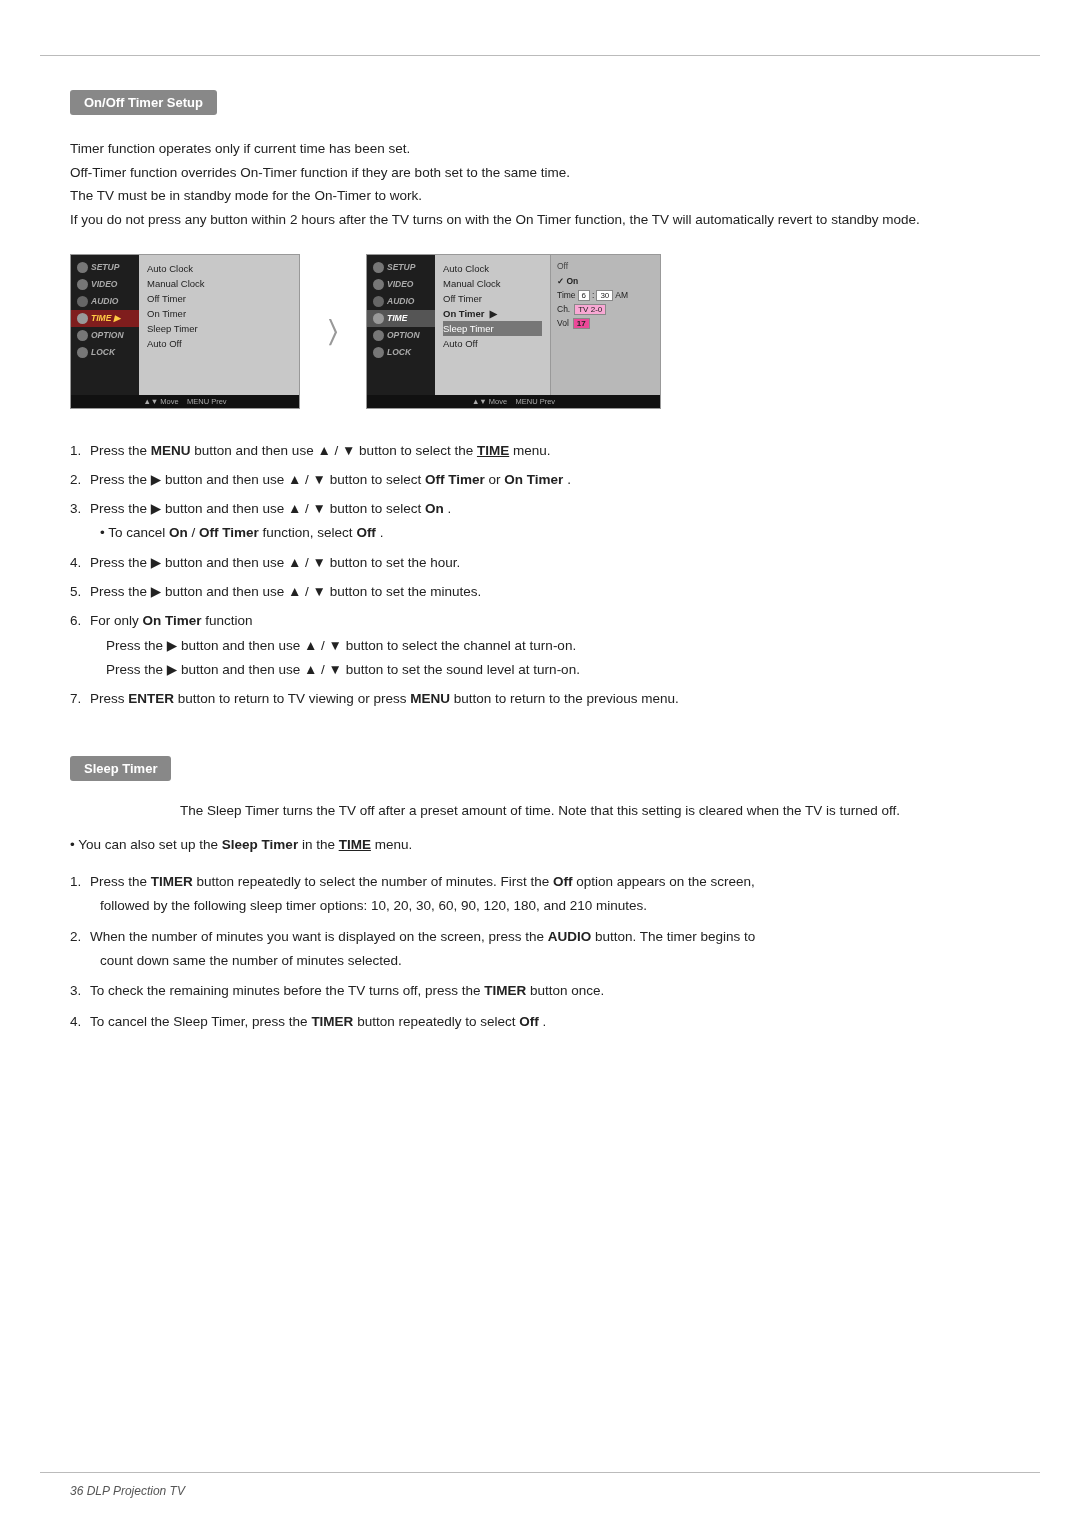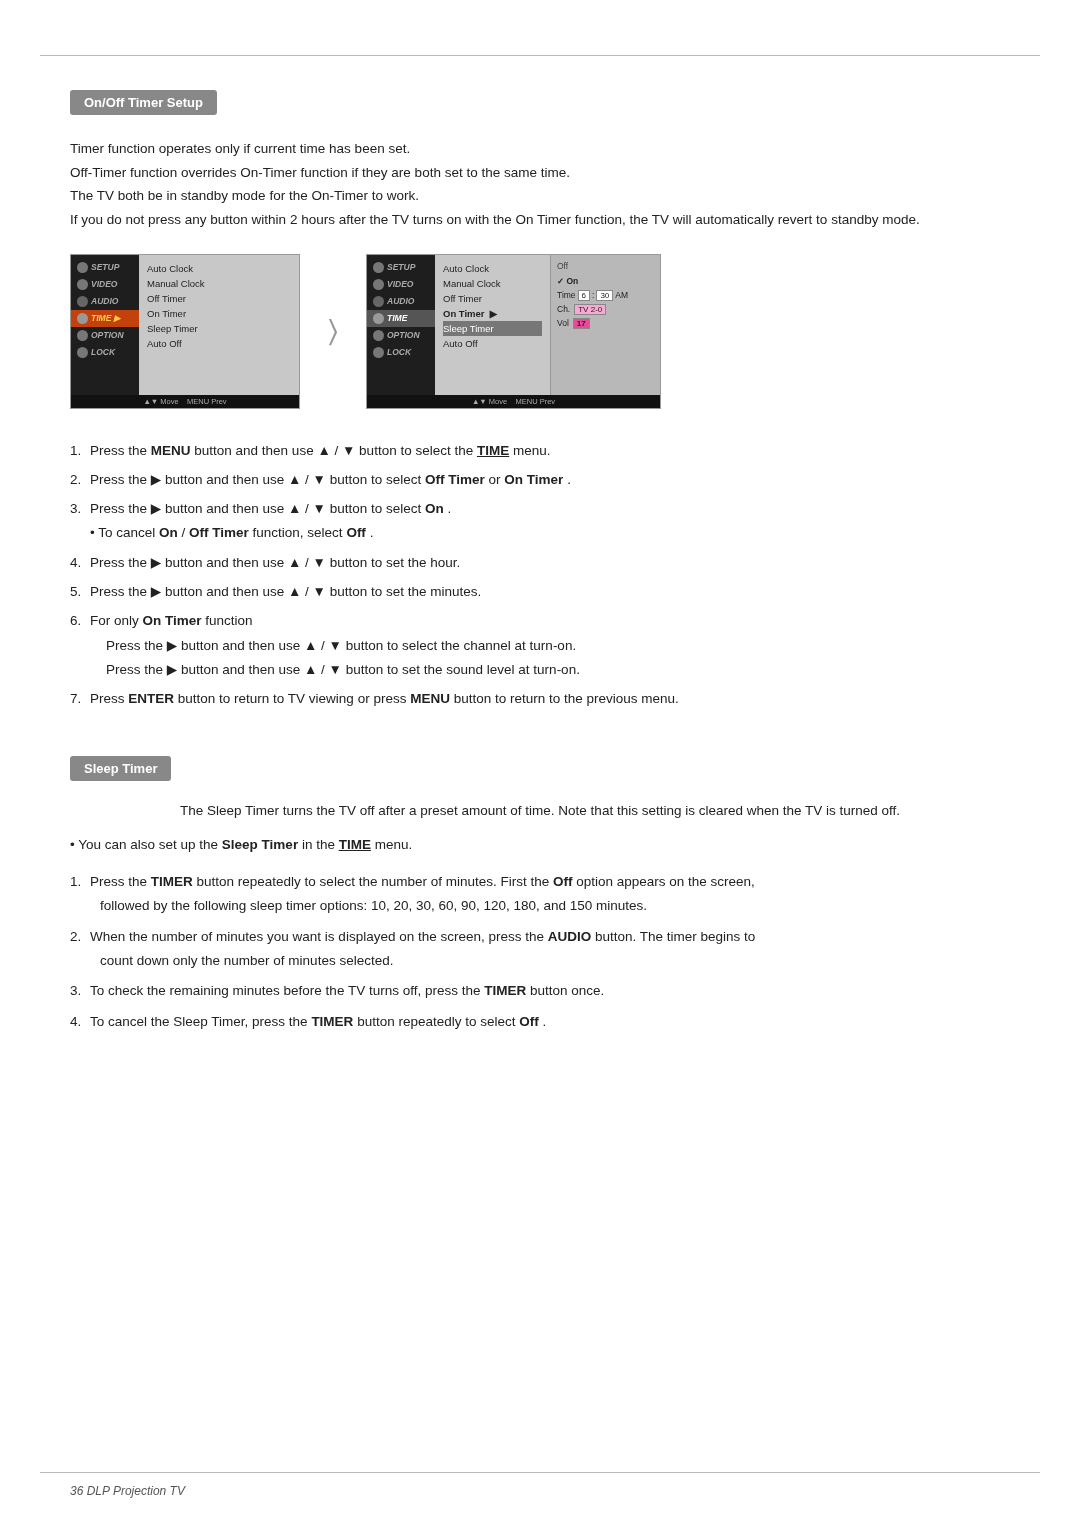--- a/index.html
+++ b/index.html
@@ -31,40 +31,40 @@
 
     <div class="section">
       <div style="display:inline-block; background:#888; color:#fff; font-size:13px; font-weight:bold; padding:5px 14px; border-radius:3px; margin-bottom:22px;">
         <span>On/Off Timer Setup</span>
       </div>
 
       
       <div style="font-size:13.5px; line-height:1.75; margin-bottom:22px;">
         <div>Timer function operates only if current time has been set.</div>
         <div>Off-Timer function overrides On-Timer function if they are both set to the same time.</div>
-        <div>The TV both be in standby mode for the On-Timer to work.</div>
+        <div>The TV must be in standby mode for the On-Timer to work.</div>
         <div>If you do not press any button within 2 hours after the TV turns on with the On Timer function, the TV will automatically revert to standby mode.</div>
       </div>
 
       
       <div style="display:flex; align-items:center; gap:28px; margin: 10px 0 30px 0;">
 
         <div style="border:1px solid #999; background:#d8d8d8; width:230px; height:155px; position:relative; overflow:hidden; display:flex;">
 
           <div style="background:#1e1e1e; width:68px; display:flex; flex-direction:column; padding:4px 0;">
             <div style="color:#aaa; font-size:8.5px; font-style:italic; font-weight:bold; padding:3px 6px; display:flex; align-items:center; gap:3px;">
               <span style="width:11px;height:11px;background:#777;border-radius:50%;display:inline-block;flex-shrink:0;"></span>SETUP
             </div>
             <div style="color:#aaa; font-size:8.5px; font-style:italic; font-weight:bold; padding:3px 6px; display:flex; align-items:center; gap:3px;">
               <span style="width:11px;height:11px;background:#777;border-radius:50%;display:inline-block;flex-shrink:0;"></span>VIDEO
             </div>
             <div style="color:#aaa; font-size:8.5px; font-style:italic; font-weight:bold; padding:3px 6px; display:flex; align-items:center; gap:3px;">
               <span style="width:11px;height:11px;background:#666;border-radius:50%;display:inline-block;flex-shrink:0;"></span>AUDIO
             </div>
-            <div style="background:#c2410c; color:#ffcc44; font-size:8.5px; font-style:italic; font-weight:bold; padding:3px 6px; display:flex; align-items:center; gap:3px;">
+            <div style="background:#7f1d1d; color:#ffcc44; font-size:8.5px; font-style:italic; font-weight:bold; padding:3px 6px; display:flex; align-items:center; gap:3px;">
               <span style="width:11px;height:11px;background:#999;border-radius:50%;display:inline-block;flex-shrink:0;"></span>TIME ▶
             </div>
             <div style="color:#aaa; font-size:8.5px; font-style:italic; font-weight:bold; padding:3px 6px; display:flex; align-items:center; gap:3px;">
               <span style="width:11px;height:11px;background:#777;border-radius:50%;display:inline-block;flex-shrink:0;"></span>OPTION
             </div>
             <div style="color:#aaa; font-size:8.5px; font-style:italic; font-weight:bold; padding:3px 6px; display:flex; align-items:center; gap:3px;">
               <span style="width:11px;height:11px;background:#777;border-radius:50%;display:inline-block;flex-shrink:0;"></span>LOCK
             </div>
           </div>
 
@@ -152,21 +152,21 @@
 
         <div style="display:flex; margin-bottom:5px;">
           <span style="min-width:20px;">2.</span>
           <span>Press the ▶ button and then use ▲ / ▼ button to select <b>Off Timer</b> or <b>On Timer</b> .</span>
         </div>
 
         <div style="display:flex; margin-bottom:5px;">
           <span style="min-width:20px;">3.</span>
           <div>
             <span>Press the ▶ button and then use ▲ / ▼ button to select <b>On</b> .</span>
-            <div style="">• To cancel <b>On</b> / <b>Off Timer</b> function, select <b>Off</b> .</div>
+            <div style="margin-left:10px;">• To cancel <b>On</b> / <b>Off Timer</b> function, select <b>Off</b> .</div>
           </div>
         </div>
 
         <div style="display:flex; margin-bottom:5px;">
           <span style="min-width:20px;">4.</span>
           <span>Press the ▶  button and then use ▲ / ▼  button to set the hour.</span>
         </div>
 
         <div style="display:flex; margin-bottom:5px;">
           <span style="min-width:20px;">5.</span>
@@ -202,29 +202,29 @@
       <div style="font-size:13.5px; margin-bottom:18px;">
         • You can also set up the <b>Sleep Timer</b> in the <b><u>TIME</u></b> menu.
       </div>
 
       <div style="font-size:13.5px; line-height:1.8;">
 
         <div style="display:flex; margin-bottom:6px;">
           <span style="min-width:20px;">1.</span>
           <div>
             <div>Press the <b>TIMER</b> button repeatedly to select the number of minutes. First the <b>Off</b> option appears on the screen,</div>
-            <div style="margin-left:10px;">followed by the following sleep timer options: 10, 20, 30, 60, 90, 120, 180, and 150 minutes.</div>
+            <div style="margin-left:10px;">followed by the following sleep timer options: 10, 20, 30, 60, 90, 120, 180, and 210 minutes.</div>
           </div>
         </div>
 
         <div style="display:flex; margin-bottom:6px;">
           <span style="min-width:20px;">2.</span>
           <div>
             <div>When the number of minutes you want is displayed on the screen, press the <b>AUDIO</b> button. The timer begins to</div>
-            <div style="margin-left:10px;">count down only the number of minutes selected.</div>
+            <div style="margin-left:10px;">count down same the number of minutes selected.</div>
           </div>
         </div>
 
         <div style="display:flex; margin-bottom:6px;">
           <span style="min-width:20px;">3.</span>
           <span>To check the remaining minutes before the TV turns off, press the <b>TIMER</b> button once.</span>
         </div>
 
         <div style="display:flex; margin-bottom:6px;">
           <span style="min-width:20px;">4.</span>

